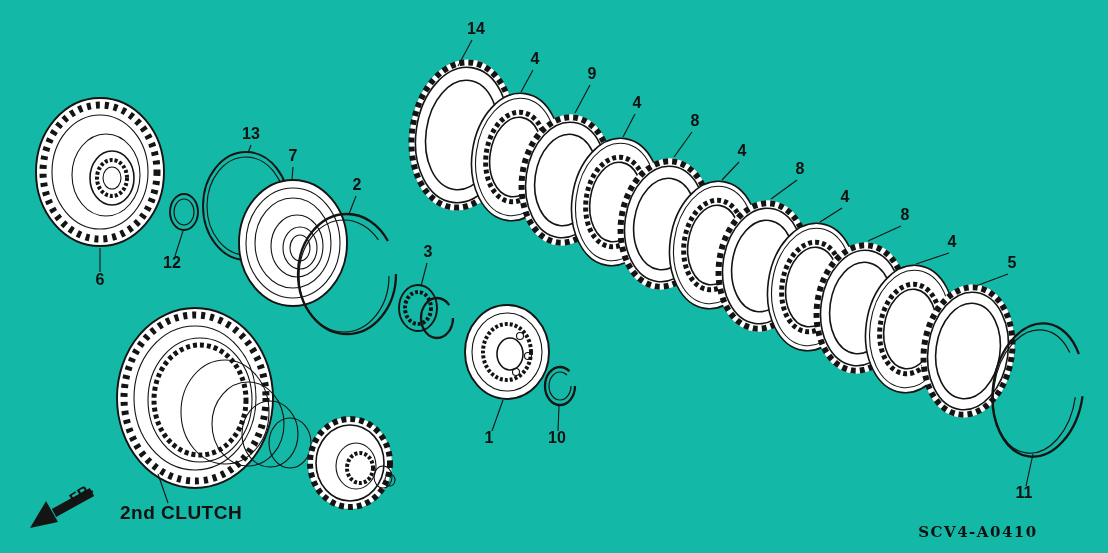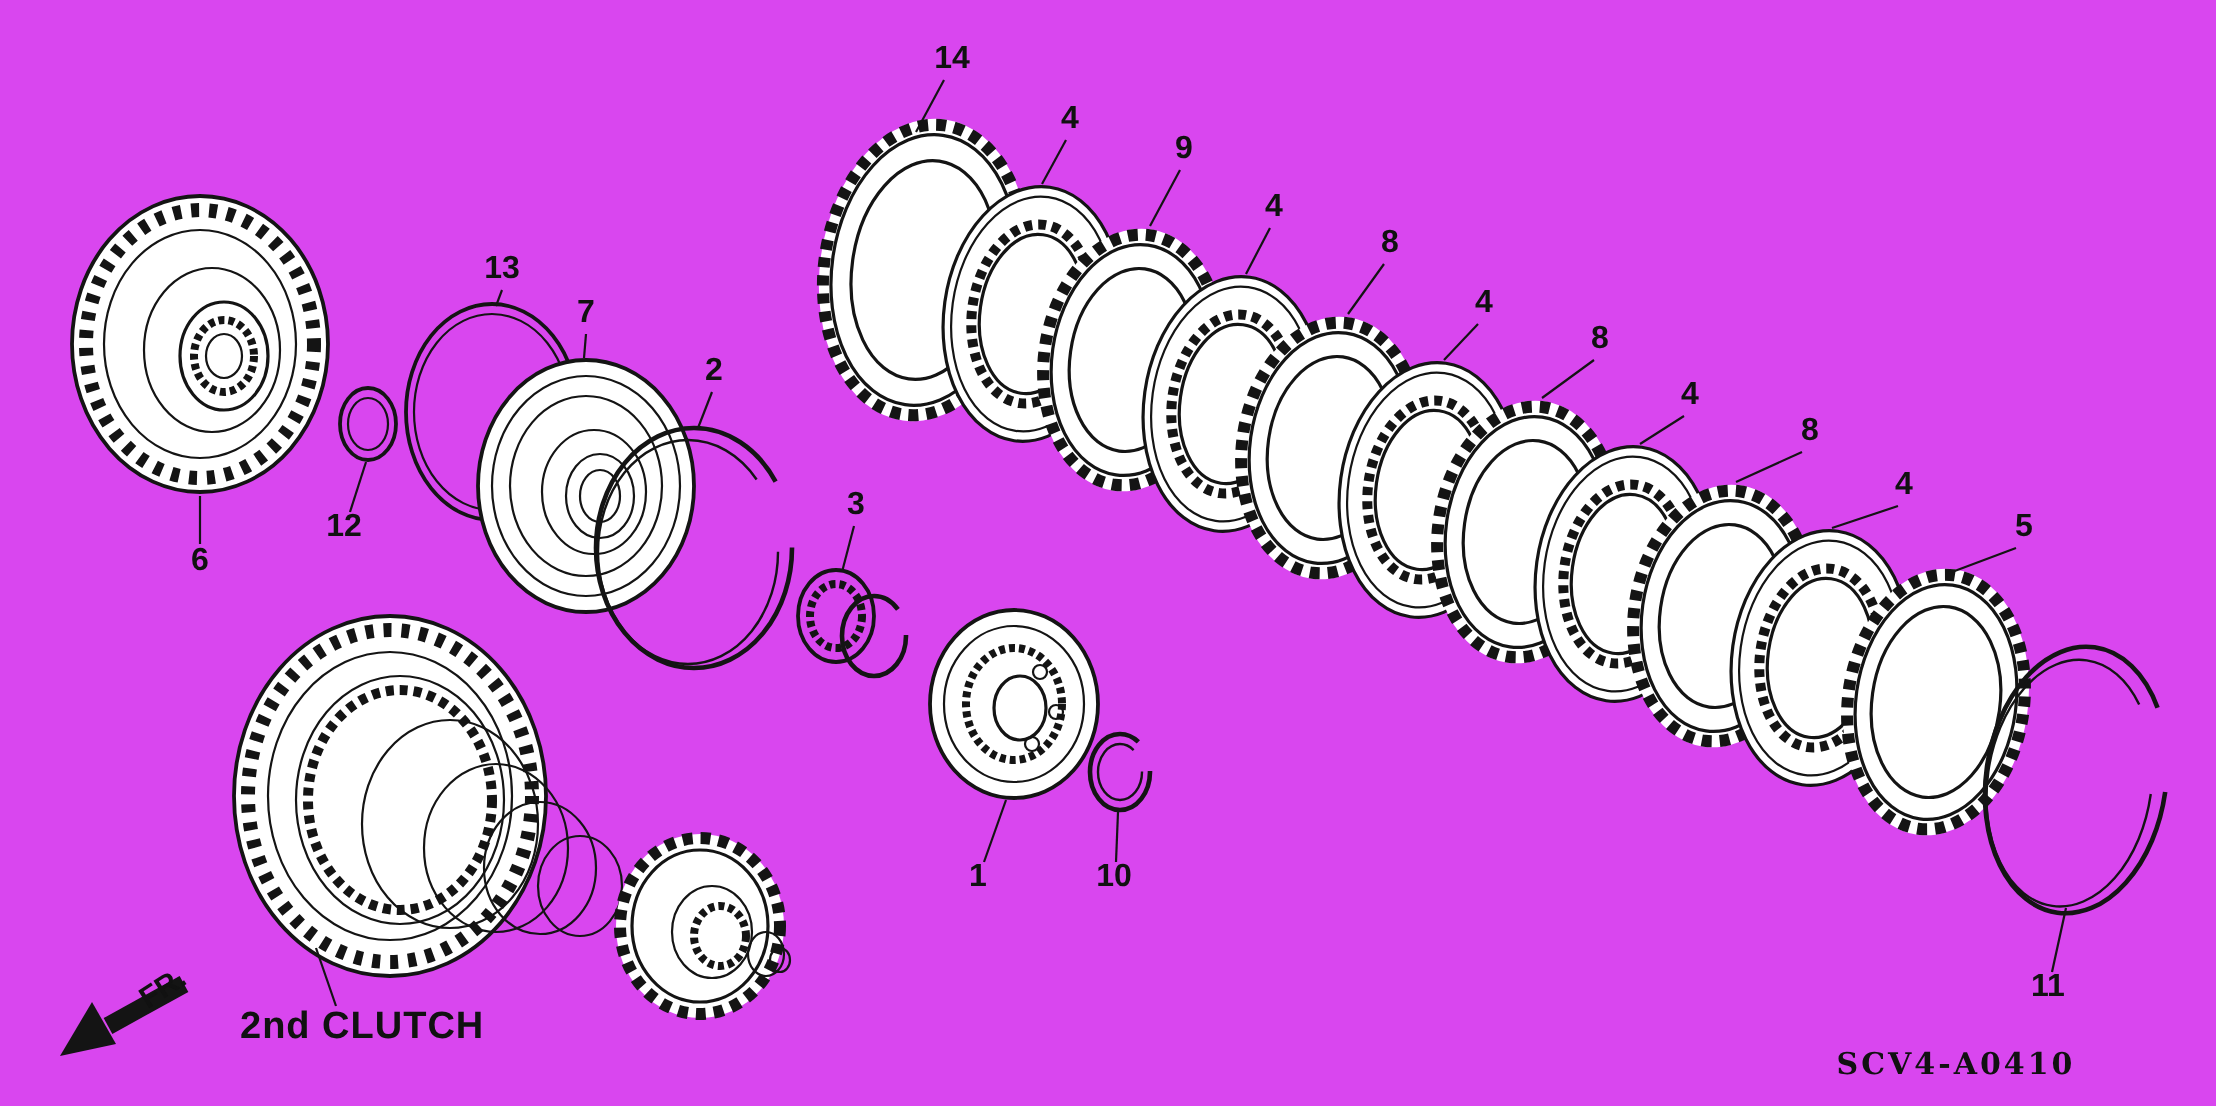--- a/index.html
+++ b/index.html
@@ -1,16 +1,16 @@
 <!DOCTYPE html>
 <html><head>
 <meta charset="utf-8">
 <style>
   html,body{margin:0;padding:0;background:#fff;}
-  #canvas{position:relative;width:1108px;height:553px;background:#d946ef;overflow:hidden;
+  #canvas{position:relative;width:1108px;height:553px;background:#14b8a6;overflow:hidden;
           font-family:"Liberation Sans",sans-serif;}
   svg{display:block;}
   .ln{fill:none;stroke:#141414;stroke-width:1.6;}
   .lnf{fill:#fff;stroke:#141414;stroke-width:1.6;}
   .fine{stroke-width:1.1;}
   .bold{stroke-width:1.9;}
   .teeth{fill:none;stroke:#141414;stroke-width:6;stroke-dasharray:5 4;}
   .slots{fill:none;stroke:#141414;stroke-width:7;stroke-dasharray:4 5;}
   .spline{fill:none;stroke:#141414;stroke-width:5;stroke-dasharray:4 3;}
   .spline-sm{fill:none;stroke:#141414;stroke-width:4;stroke-dasharray:3 2;}

